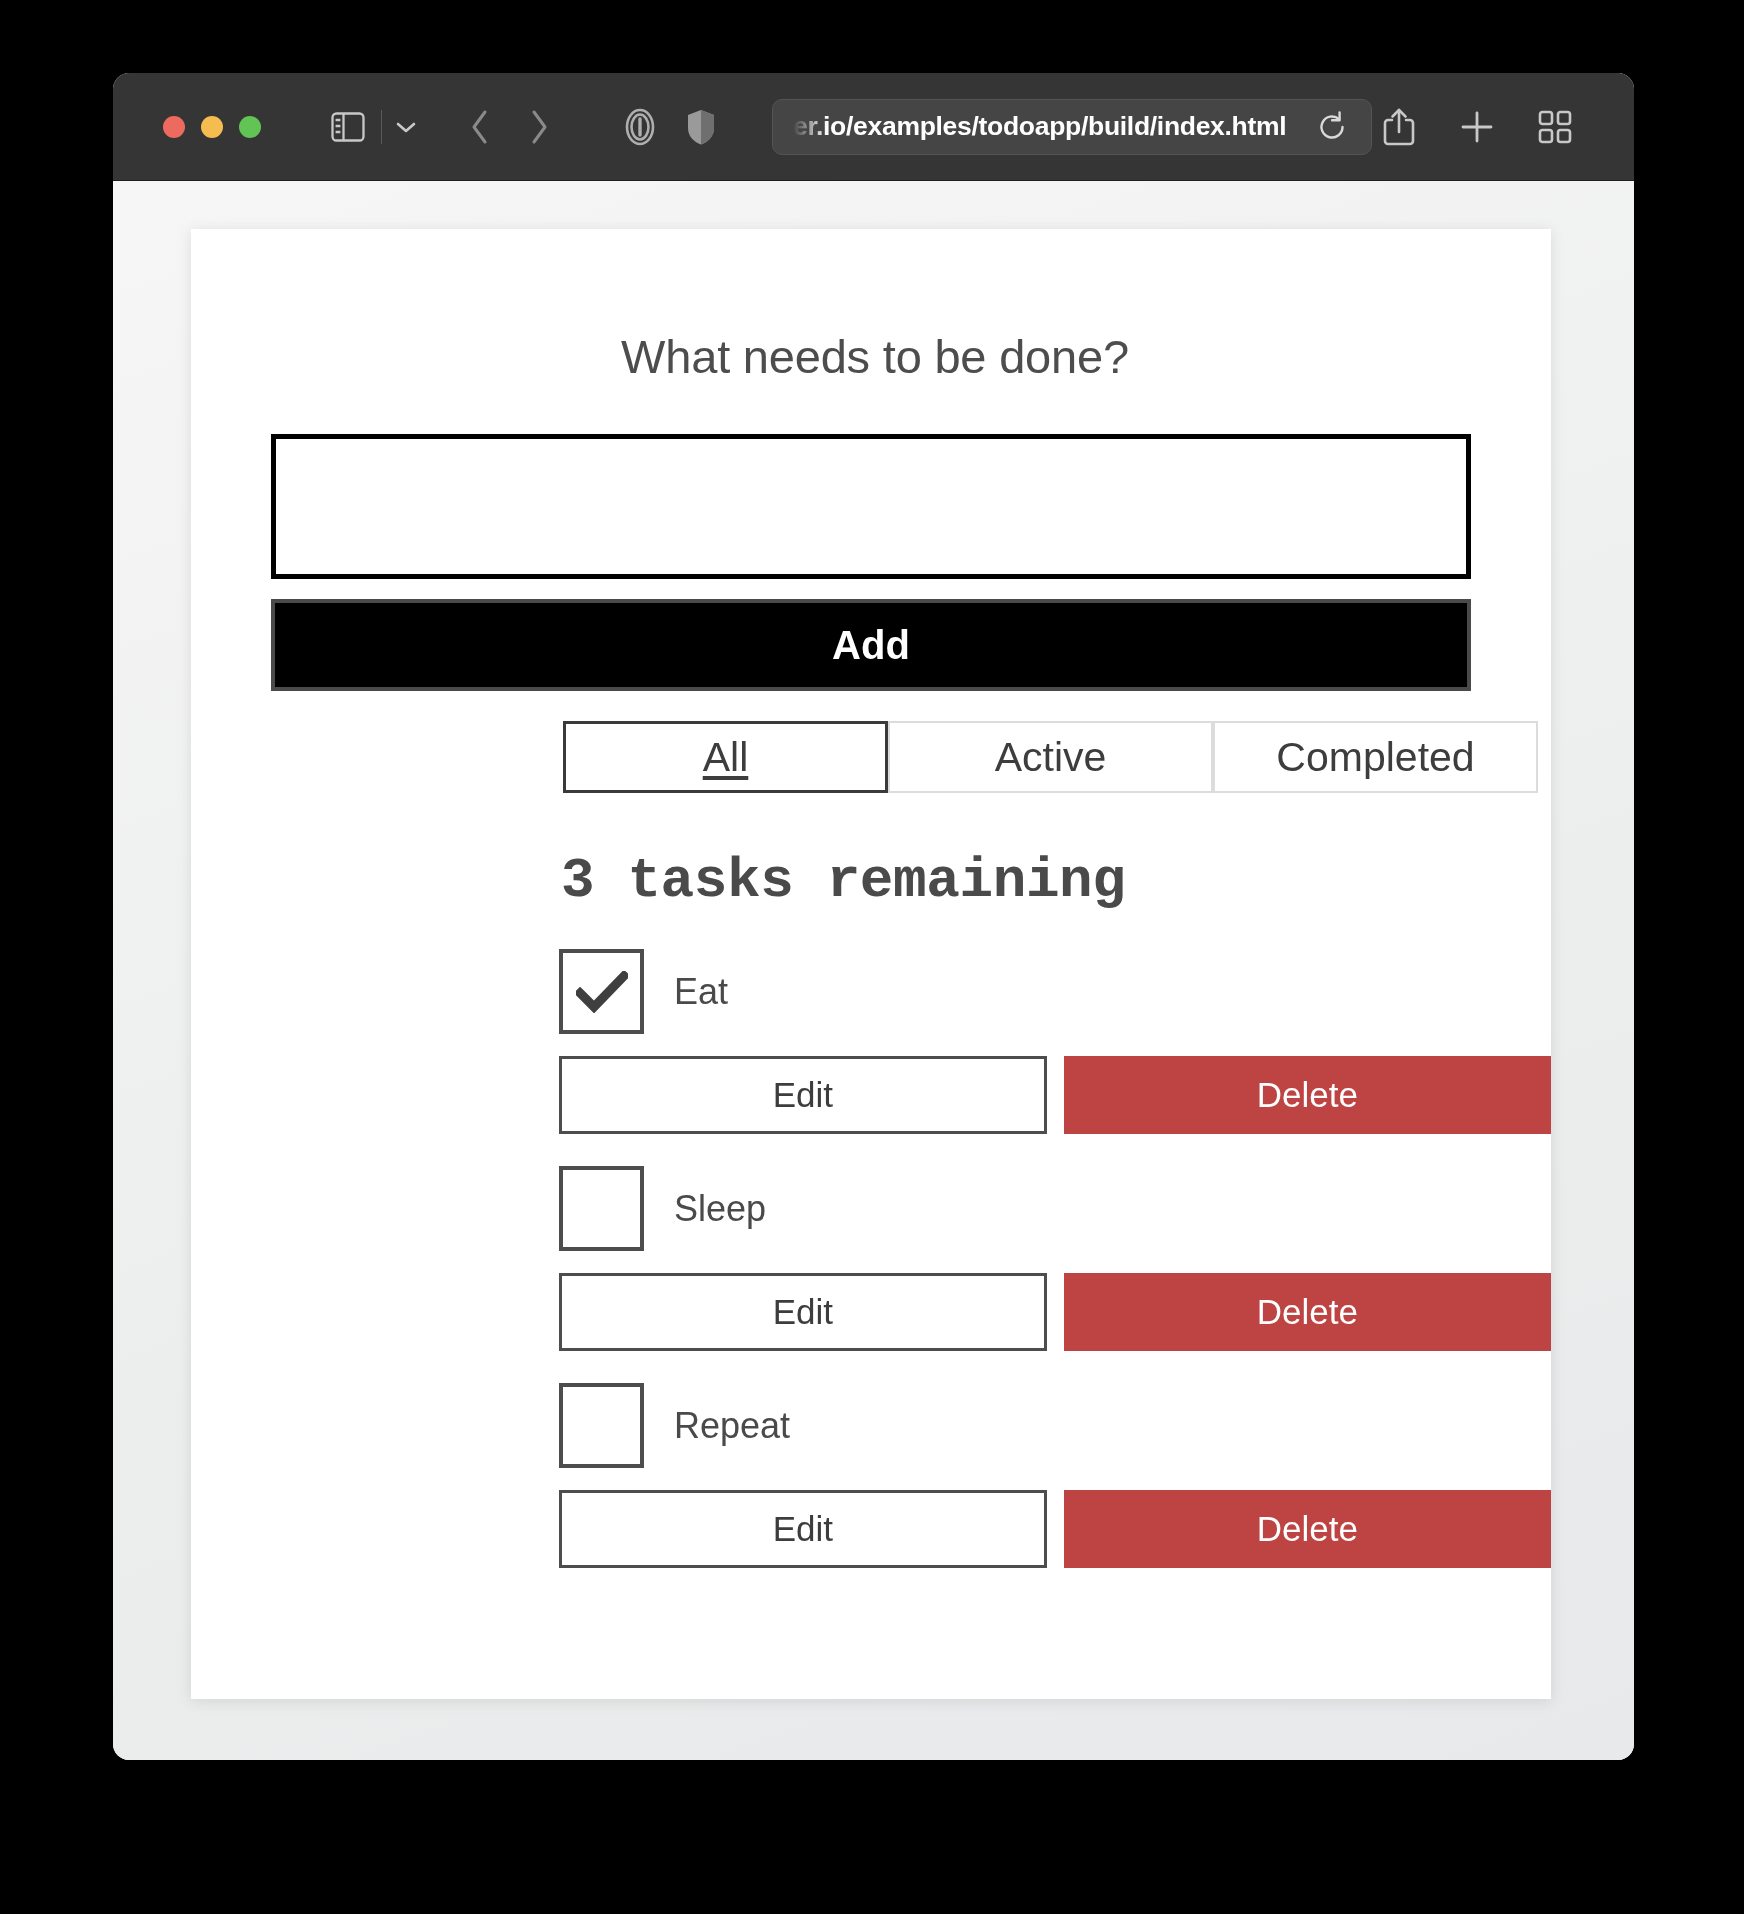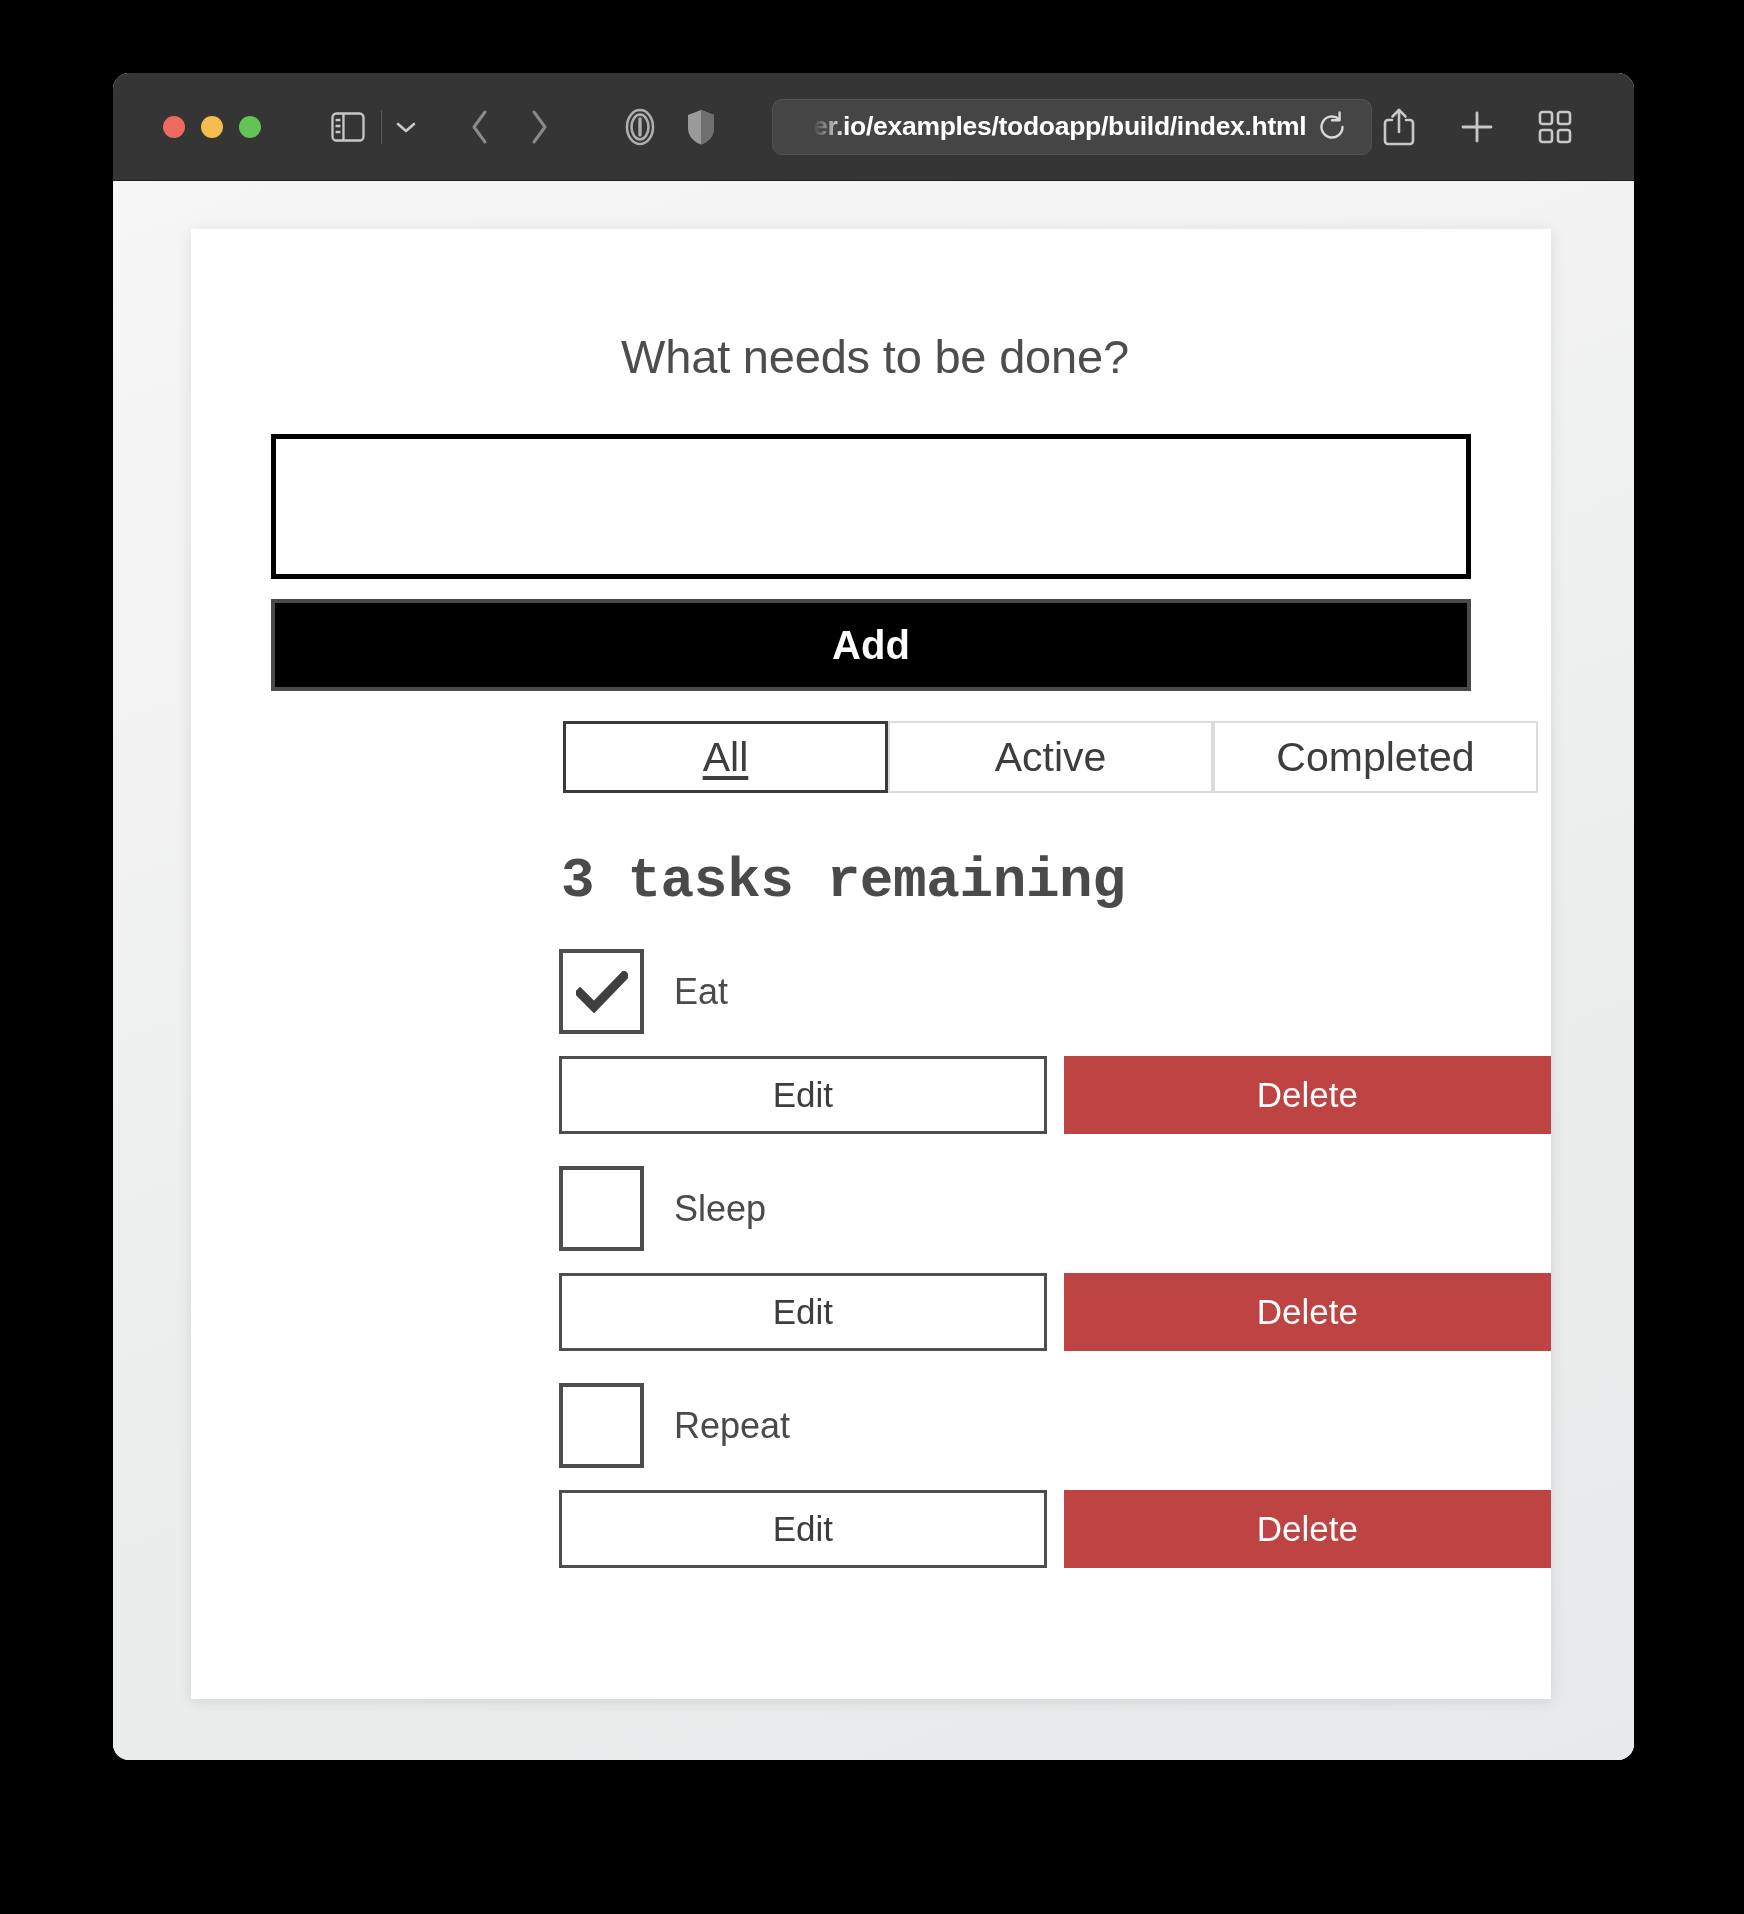--- a/index.html
+++ b/index.html
@@ -96,21 +96,21 @@
     position: relative;
     overflow: hidden;
   }
   #url-text {
     color: #ffffff;
     font-size: 26.5px;
     font-weight: 700;
     letter-spacing: -0.3px;
     white-space: nowrap;
     position: absolute;
-    left: 40px;
+    left: 20px;
     -webkit-mask-image: linear-gradient(to right, transparent 0px, #000 34px);
     mask-image: linear-gradient(to right, transparent 0px, #000 34px);
   }
   #reload-btn {
     position: absolute;
     right: 18px;
     top: 50%;
     transform: translateY(-50%);
     width: 42px; height: 42px;
     display: flex; align-items: center; justify-content: center;

